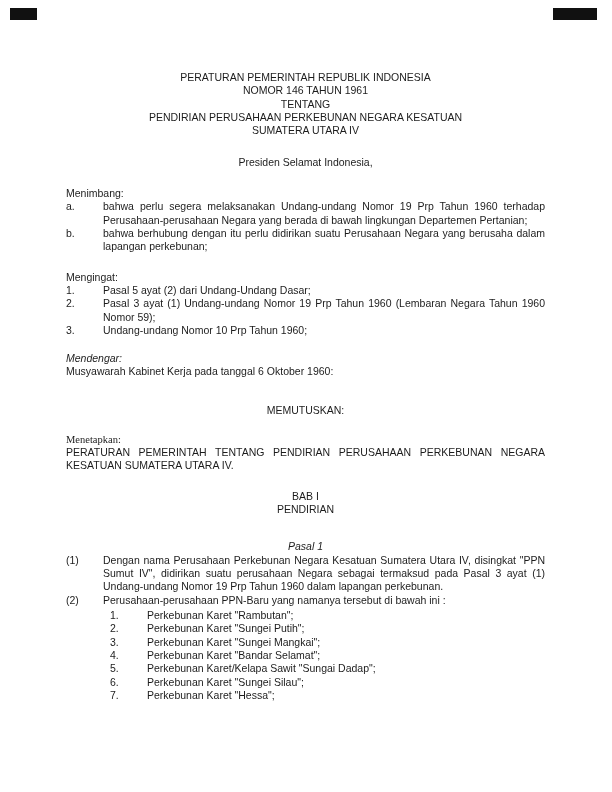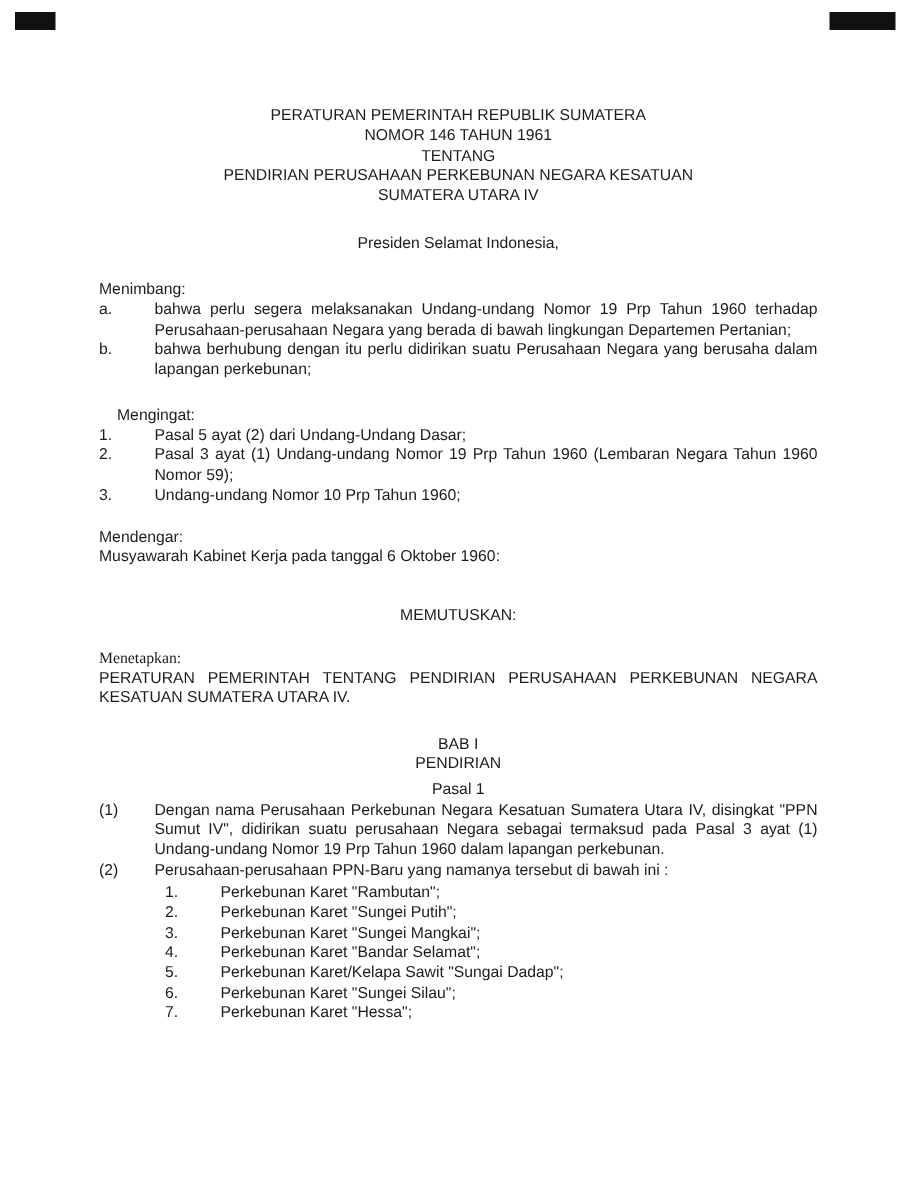--- a/index.html
+++ b/index.html
@@ -33,26 +33,26 @@
     top: 0;
     width: 479px;
   }
   .center { text-align: center; }
   .just   { text-align: justify; }
 
   .title-block { margin-top: 71px; }
 
   .salutation      { margin-top: 18px; }
   .menimbang-label { margin-top: 18px; }
-  .mengingat-label { margin-top: 17px; margin-left: 12px; }
-  .mendengar-label { margin-top: 14px; }
+  .mengingat-label { margin-top: 17px; }
+  .mendengar-label { margin-top: 14px; font-style: italic; }
   .memutuskan      { margin-top: 26px; }
   .menetapkan-label{ margin-top: 15px; font-family: Liberation Serif, serif; }
   .bab-block       { margin-top: 17px; }
-  .pasal-heading   { margin-top: 4px; }
+  .pasal-heading   { margin-top: 24px; font-style: italic; }
 
   .hang {
     display: flex;
     align-items: flex-start;
   }
   .hang > .num {
     flex: 0 0 37px;
   }
   .hang > .txt {
     flex: 1 1 auto;
@@ -66,21 +66,21 @@
 <body>
 
 <div class="page">
 
   <div class="scan-mark left"></div>
   <div class="scan-mark right"></div>
 
   <div class="content">
 
     <div class="title-block center">
-      <div>PERATURAN PEMERINTAH REPUBLIK SUMATERA</div>
+      <div>PERATURAN PEMERINTAH REPUBLIK INDONESIA</div>
       <div>NOMOR 146 TAHUN 1961</div>
       <div>TENTANG</div>
       <div>PENDIRIAN PERUSAHAAN PERKEBUNAN NEGARA KESATUAN</div>
       <div>SUMATERA UTARA IV</div>
     </div>
 
     <div class="center salutation">Presiden Selamat Indonesia,</div>
 
     <div class="menimbang-label">Menimbang:</div>
     <div class="hang">

